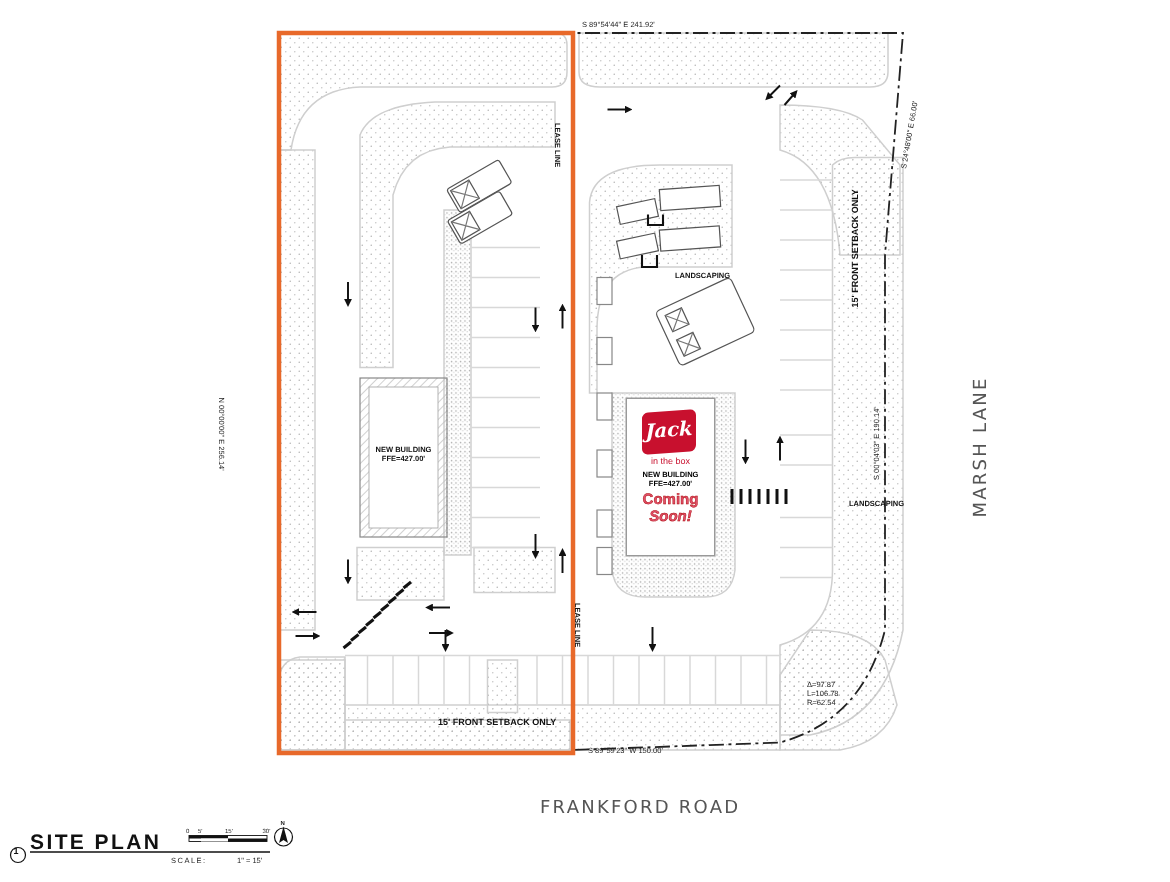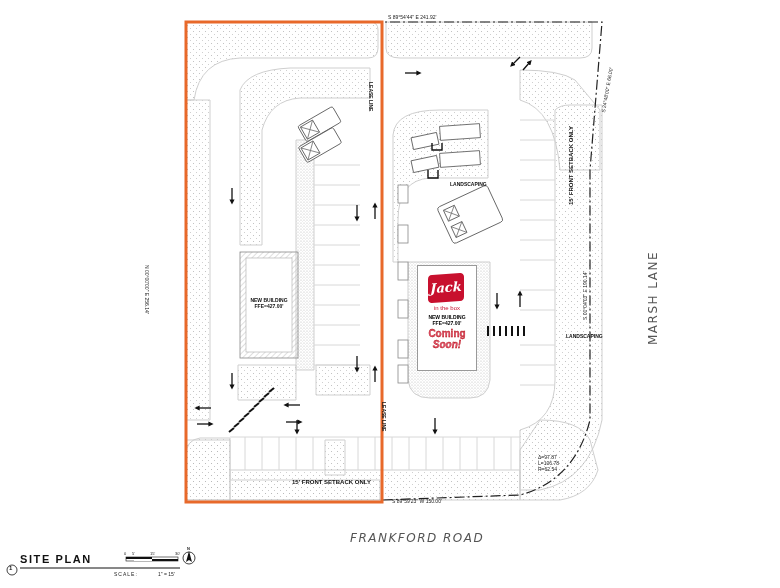--- a/index.html
+++ b/index.html
@@ -6,21 +6,21 @@
   body { width:780px; height:588px; position:relative; overflow:hidden; font-family:"Liberation Sans", sans-serif; }
   #plan { position:absolute; left:0; top:0; width:780px; height:588px; }
   .lbl { position:absolute; color:#111; font-family:"Liberation Sans", sans-serif; white-space:nowrap; }
   .road { position:absolute; color:#555; font-size:12px; letter-spacing:1.5px; font-family:"DejaVu Sans", sans-serif; }
   .tiny { font-size:5px; color:#222; }
   .setback { font-size:6px; font-weight:bold; color:#111; }
   .jack-card { position:absolute; left:417px; top:265px; width:58px; height:104px; background:#fff; border:1px solid #999; }
   .jack-logo { position:absolute; left:10px; top:8px; width:36px; height:28px; background:#c8102e; border-radius:4px; transform:skewY(-4deg); color:#fff; font-family:"DejaVu Serif", serif; font-style:italic; font-weight:bold; font-size:13px; text-align:center; line-height:28px; }
   .jack-sub { position:absolute; left:0; width:58px; text-align:center; }
   .coming { position:absolute; left:0; width:58px; text-align:center; color:#e0506a; font-weight:bold; font-size:10px; line-height:11px; font-family:"Liberation Sans", sans-serif; -webkit-text-stroke:0.3px #a00; }
-  .site-plan { position:absolute; left:20px; top:553px; font-weight:bold; font-size:11px; letter-spacing:1.6px; color:#111; }
+  .site-plan { position:absolute; left:20px; top:553px; font-weight:bold; font-size:14px; letter-spacing:1.6px; color:#111; }
 </style>
 </head>
 <body>
 
 <svg id="plan" viewBox="0 0 780 588" xmlns="http://www.w3.org/2000/svg">
   <defs>
     <pattern id="dots" width="6" height="6" patternUnits="userSpaceOnUse">
       <circle cx="1.5" cy="1.5" r="0.55" fill="#b8b8b8"></circle>
       <circle cx="4.5" cy="4.5" r="0.55" fill="#c8c8c8"></circle>
     </pattern>
@@ -242,21 +242,21 @@
 
 <div class="jack-card">
   <div class="jack-logo">Jack</div>
   <div class="jack-sub" style="top:39px;font-size:6px;color:#c8102e;">in the box</div>
   <div class="jack-sub" style="top:48px;font-size:5px;font-weight:bold;">NEW BUILDING</div>
   <div class="jack-sub" style="top:54px;font-size:5px;font-weight:bold;">FFE=427.00'</div>
   <div class="coming" style="top:62px;">Coming</div>
   <div class="coming" style="top:73px;font-style:italic;">Soon!</div>
 </div>
 
-<div class="road" style="left:350px;top:531px;font-style:italic;">FRANKFORD ROAD</div>
+<div class="road" style="left:360px;top:531px;">FRANKFORD ROAD</div>
 <div class="road" style="left:646px;top:345px;transform:rotate(-90deg);transform-origin:left top;">MARSH LANE</div>
 
 <div class="lbl" style="left:9px;top:565px;font-size:6px;font-weight:bold;">1</div>
 <div class="site-plan">SITE PLAN</div>
 <div class="lbl tiny" style="left:114px;top:571px;letter-spacing:1px;">SCALE:</div>
 <div class="lbl tiny" style="left:158px;top:571px;">1" = 15'</div>
 <div class="lbl tiny" style="left:124px;top:551px;font-size:4px;">0</div>
 <div class="lbl tiny" style="left:132px;top:551px;font-size:4px;">5'</div>
 <div class="lbl tiny" style="left:150px;top:551px;font-size:4px;">15'</div>
 <div class="lbl tiny" style="left:175px;top:551px;font-size:4px;">30'</div>

